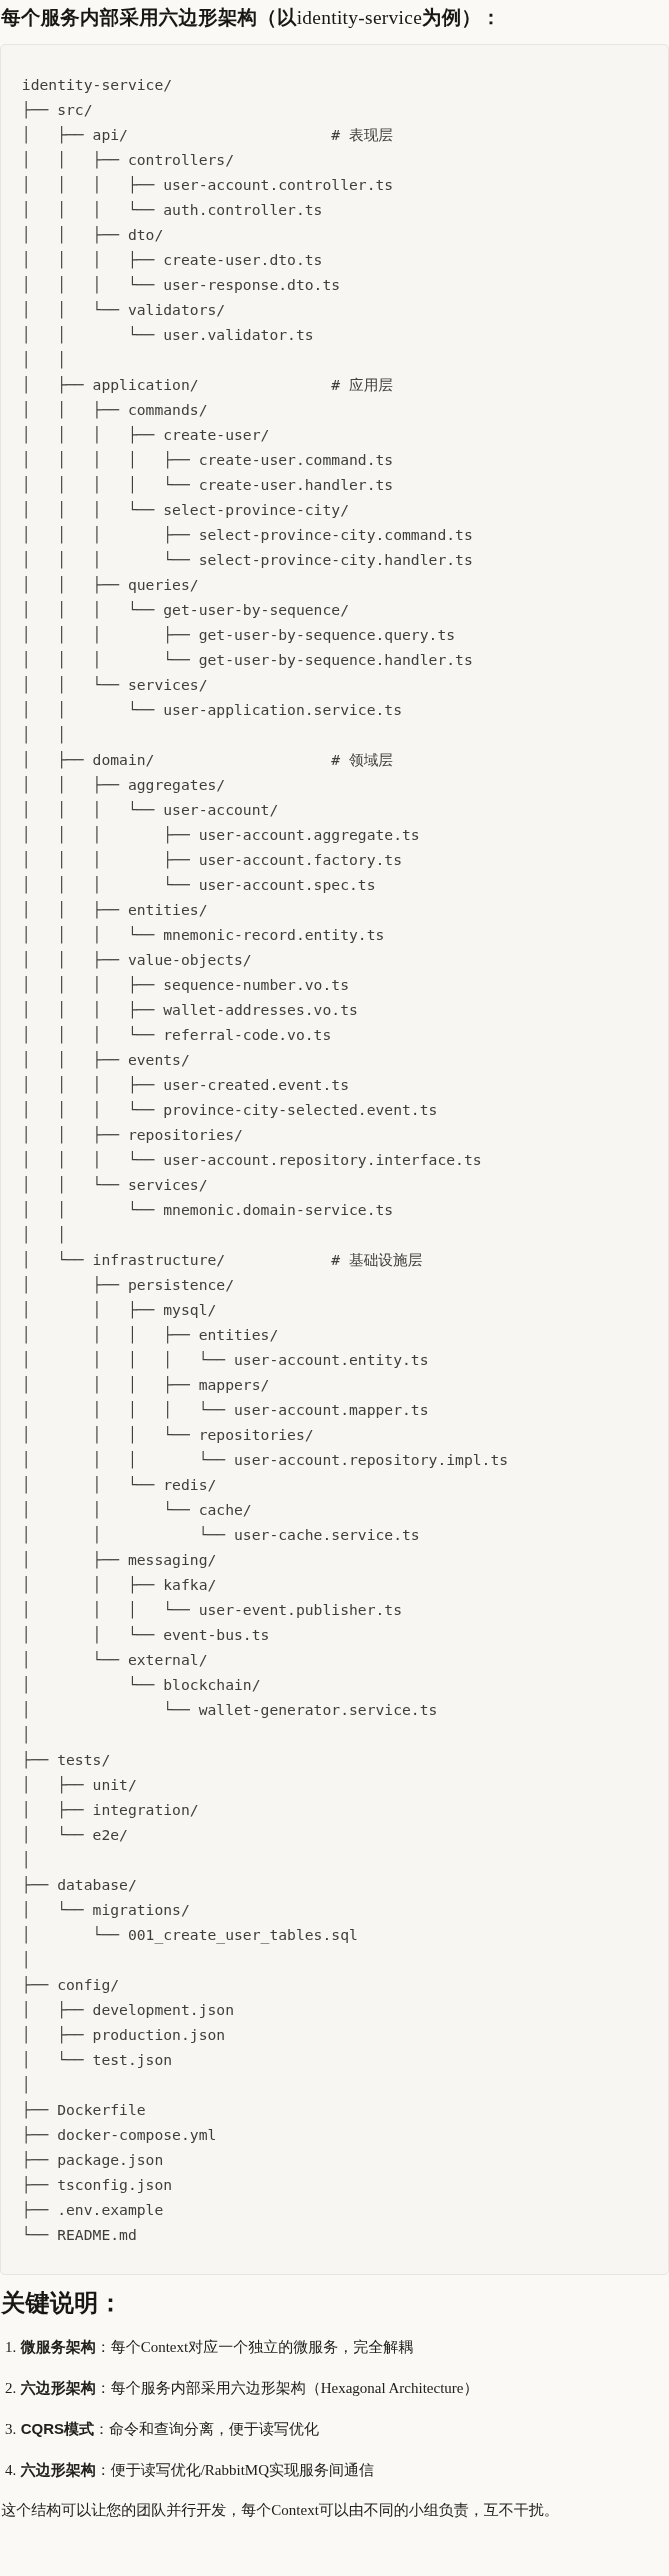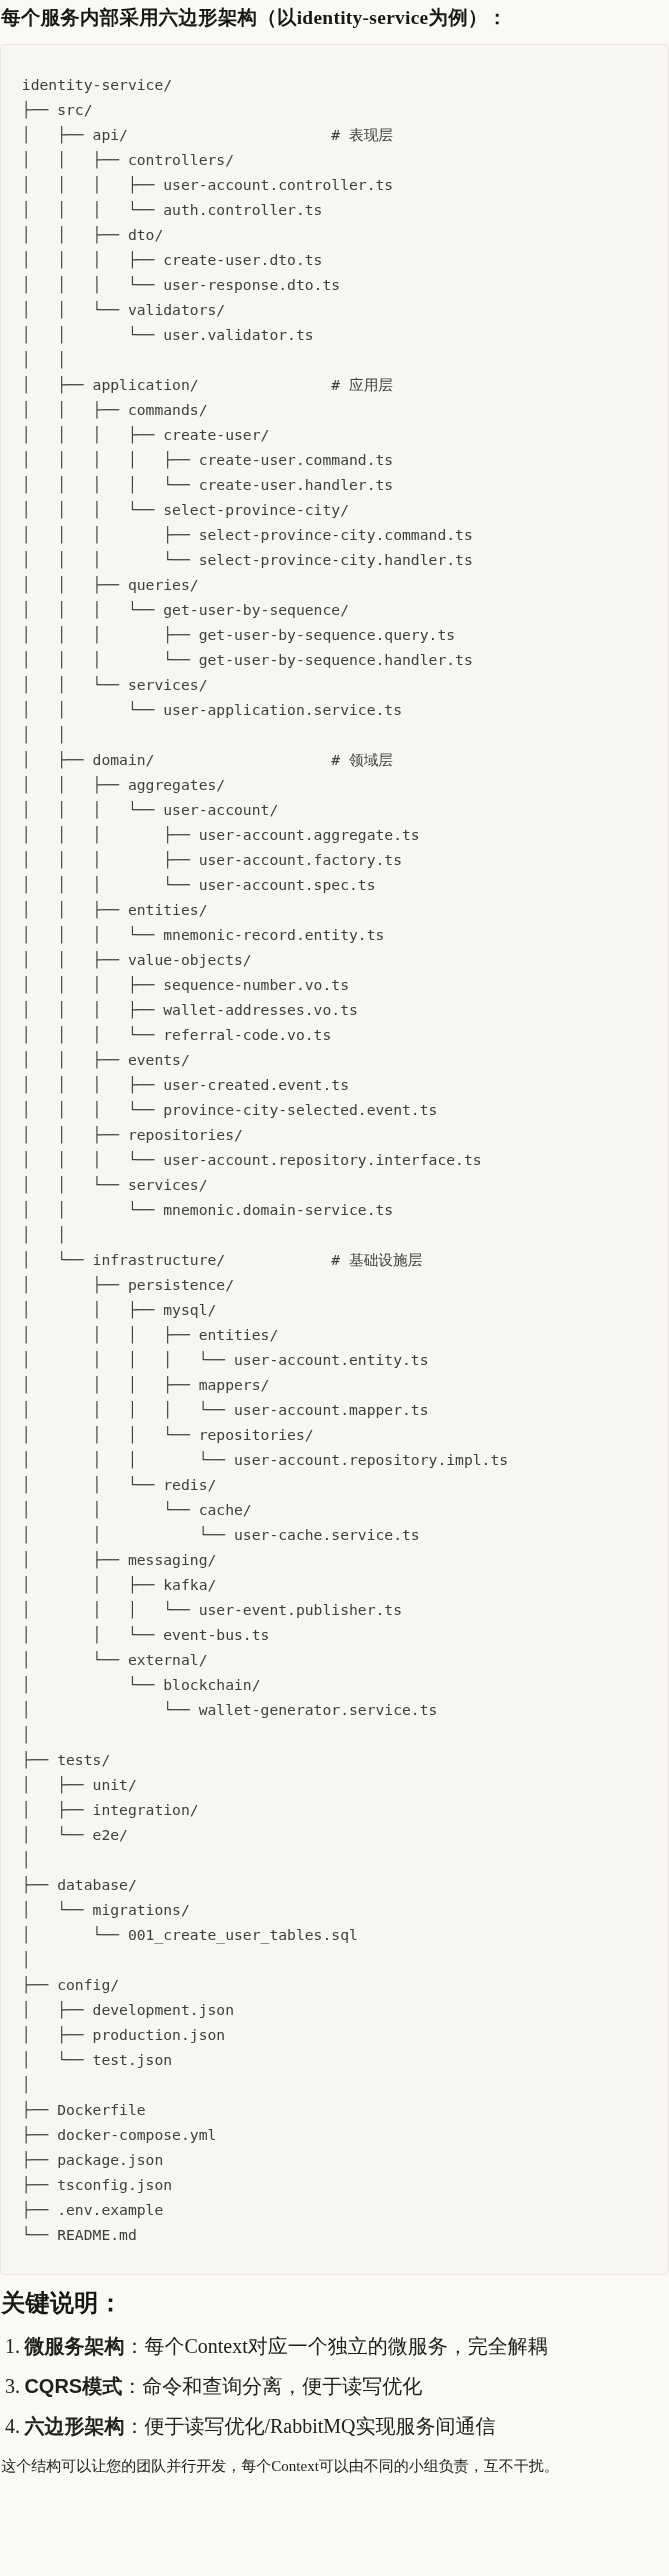--- a/index.html
+++ b/index.html
@@ -19,21 +19,21 @@
     color:var(--body_text);
   }
   .doc{width:669px;padding:0;}
   .title{
     margin:2.5px 0 0 1.3px;
     font-size:19.4px;line-height:29px;font-weight:700;
     color:var(--heading_text);
     font-family:"Liberation Sans",sans-serif;
     letter-spacing:0.3px;
   }
-  .title .title-code{font-family:"Liberation Serif",serif;font-weight:700;}
+  .title .title-code{font-family:"Liberation Serif",serif;font-weight:400;}
   .codeblock{
     margin-top:12px;
     background:var(--code_bg);
     border:0.6px solid var(--code_border);
     border-radius:5px;
     padding:15.6px 10px 15px 8.8px;
   }
   .tree{
     margin:12px;
     font-family:"DejaVu Sans Mono","Liberation Mono",monospace;
@@ -44,21 +44,21 @@
   .notes-heading{
     margin:12.5px 0 0 1.3px;
     font-size:24px;line-height:29px;font-weight:700;
     color:var(--heading_text);
     letter-spacing:0.3px;
   }
   .notes{
     list-style:none;
     margin:17.5px 0 0 0;padding:0 0 0 5px;
     font-family:"Liberation Serif",serif;
-    font-size:20px;
+    font-size:15px;
   }
   .notes li{
     line-height:25px;
     margin:0 0 15px 0;
     white-space:nowrap;
   }
   .notes .num{
     font-family:"Liberation Serif",serif;
     margin-right:4.4px;
   }
@@ -169,20 +169,21 @@
 ├── .env.example
 └── README.md</pre>
   </div>
 
   <h2 class="notes-heading">关键说明：</h2>
 
   <ol class="notes">
 
       <li class="note-item"><span class="num">1.</span><span class="label">微服务架构</span><span class="desc">：每个Context对应一个独立的微服务，完全解耦</span></li>
 
+      <li class="note-item"><span class="num">2.</span><span class="label">六边形架构</span><span class="desc">：每个服务内部采用六边形架构（Hexagonal Architecture）</span></li>
 
       <li class="note-item"><span class="num">3.</span><span class="label">CQRS模式</span><span class="desc">：命令和查询分离，便于读写优化</span></li>
 
       <li class="note-item"><span class="num">4.</span><span class="label">六边形架构</span><span class="desc">：便于读写优化/RabbitMQ实现服务间通信</span></li>
 
 
     </ol>
 
   <p class="closing">这个结构可以让您的团队并行开发，每个Context可以由不同的小组负责，互不干扰。</p>
 

